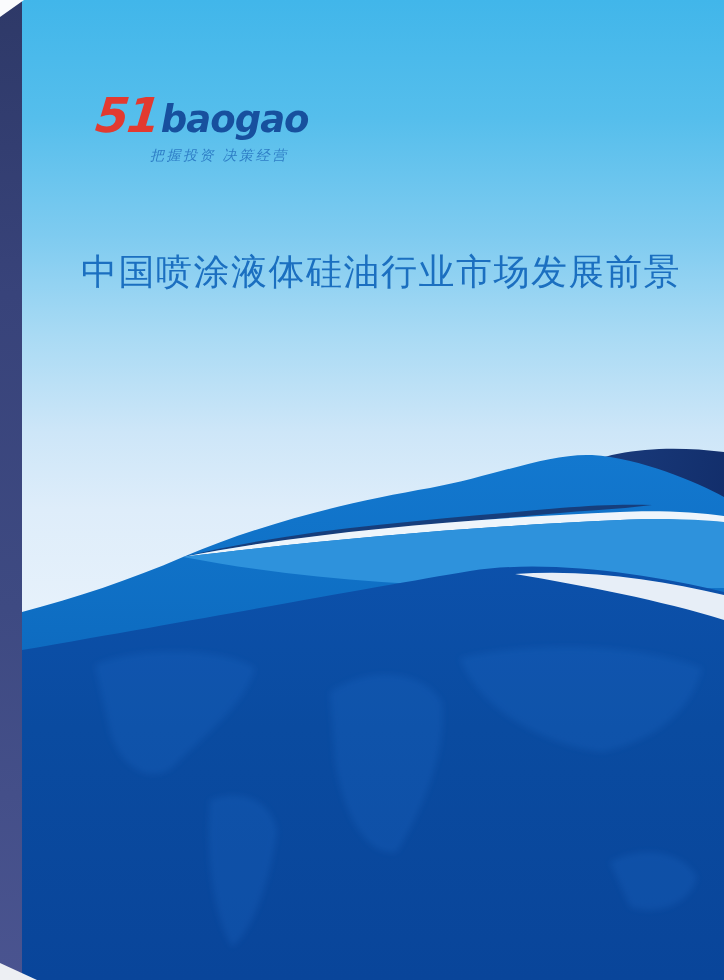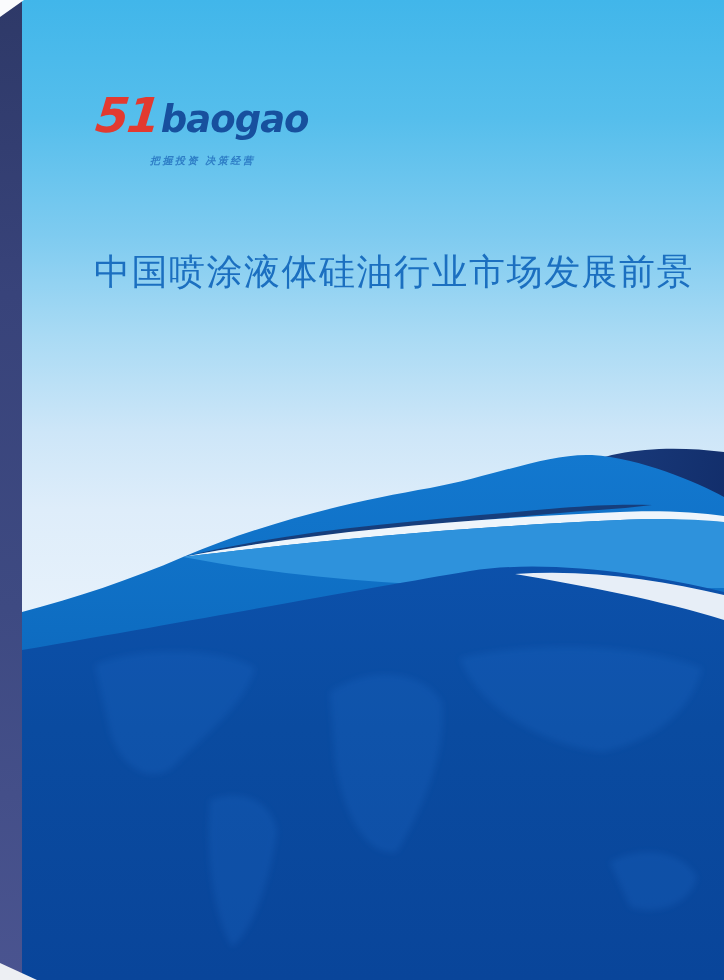--- a/index.html
+++ b/index.html
@@ -21,25 +21,25 @@
 
   .waves{position:absolute;left:0;top:0;width:724px;height:980px;z-index:2;}
 
   
   .logo{position:absolute;left:96px;top:88px;z-index:4;}
   .logo-row{display:flex;align-items:baseline;}
   .logo-51{font-family:"DejaVu Sans",sans-serif;font-style:italic;font-weight:bold;
     font-size:48px;line-height:48px;transform:skewX(-6deg);letter-spacing:-2px;}
   .logo-name{font-family:"DejaVu Sans",sans-serif;font-style:italic;font-weight:bold;
     font-size:37px;line-height:40px;letter-spacing:-1px;margin-left:2px;margin-top:12px;}
-  .logo-slogan{margin:14px 0 0 54px;font-size:10px;font-weight:bold;font-style:italic;
+  .logo-slogan{margin:7px 0 0 54px;font-size:14px;font-weight:normal;font-style:italic;
     letter-spacing:2.5px;}
 
   
-  .title{position:absolute;left:94px;top:247px;z-index:4;
+  .title{position:absolute;left:81px;top:247px;z-index:4;
     font-size:36px;line-height:50px;letter-spacing:1.5px;font-weight:500;}
 </style>
 </head>
 <body>
 
 <div class="cover">
 
   <div class="spine"></div>
   <div class="corner-top"></div>
 

